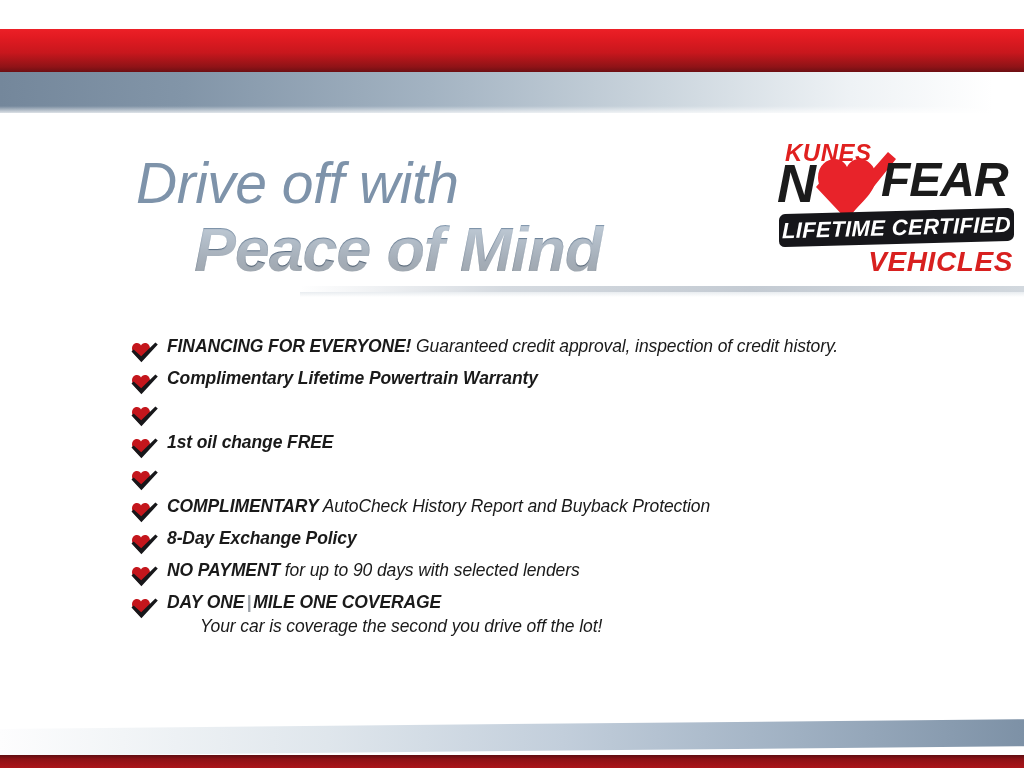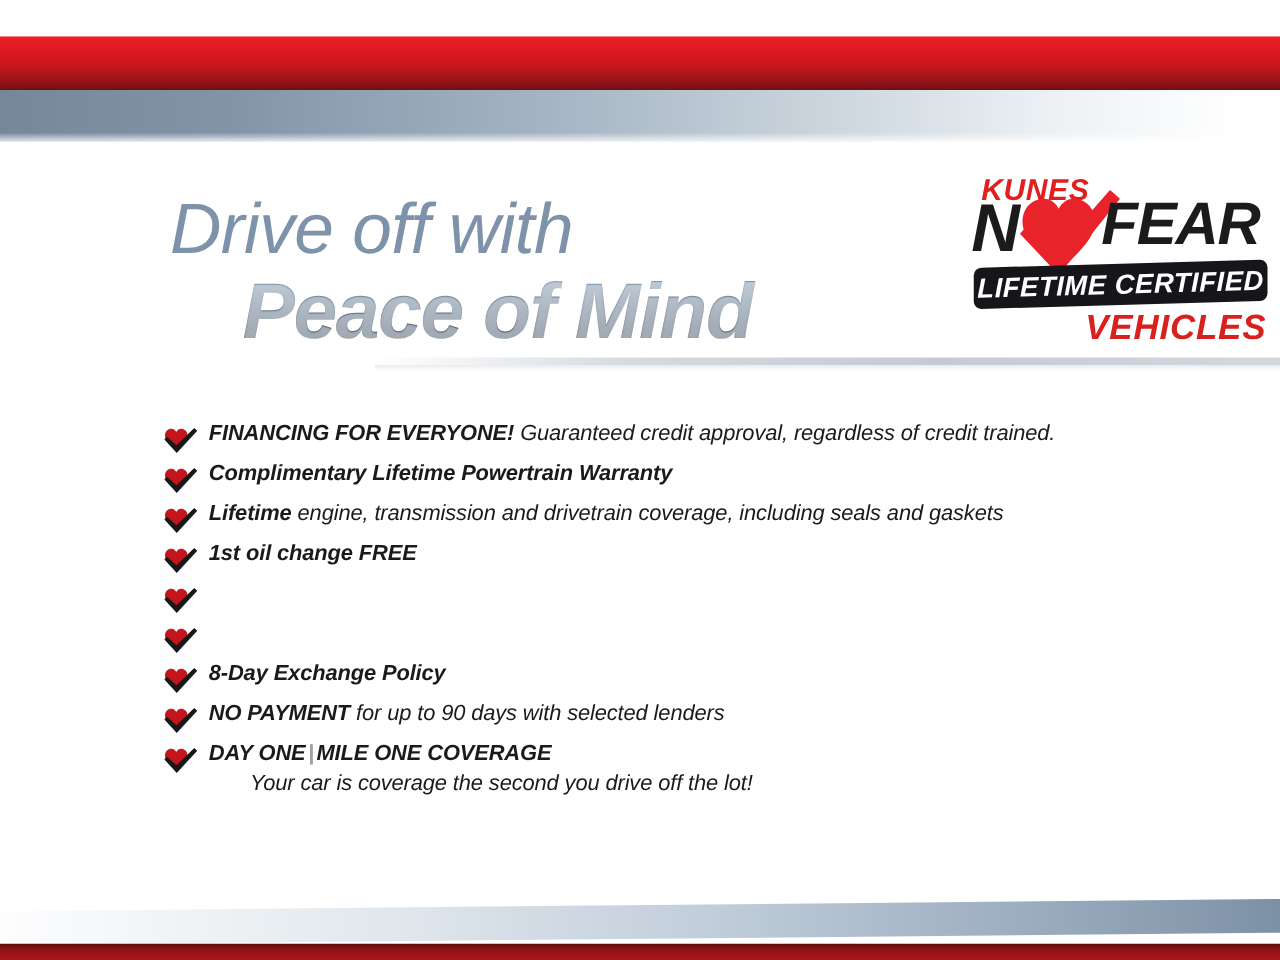--- a/index.html
+++ b/index.html
@@ -258,41 +258,40 @@
 
   <div class="bullets">
 
     <div class="bullet">
       <span class="check-icon">
         <svg viewBox="0 0 27 21" width="27" height="21" xmlns="http://www.w3.org/2000/svg">
           <path d="M1 6.5 C1 2.8, 3.6 1, 6 1 C7.9 1, 9.3 2.2, 10 3.5 C10.7 2.2, 12.1 1, 14 1 C16.4 1, 19 2.8, 19 6.5 C19 11, 13.4 15.3, 10 19 C6.6 15.3, 1 11, 1 6.5 Z" fill="#c4161c"></path>
           <path d="M0.5 9.6 L2.6 7.4 L10.2 14.2 L24.4 0.4 L26.8 2.6 L10.4 20.3 Z" fill="#17171a"></path>
         </svg>
       </span>
-      <div class="bullet-text"><span class="b">FINANCING FOR EVERYONE!</span><span class="n"> Guaranteed credit approval, regardless of credit trained.</span></div>
+      <div class="bullet-text"><span class="b">FINANCING FOR EVERYONE!</span><span class="n"> Guaranteed credit approval, inspection of credit history.</span></div>
     </div>
 
     <div class="bullet">
       <span class="check-icon">
         <svg viewBox="0 0 27 21" width="27" height="21" xmlns="http://www.w3.org/2000/svg">
           <path d="M1 6.5 C1 2.8, 3.6 1, 6 1 C7.9 1, 9.3 2.2, 10 3.5 C10.7 2.2, 12.1 1, 14 1 C16.4 1, 19 2.8, 19 6.5 C19 11, 13.4 15.3, 10 19 C6.6 15.3, 1 11, 1 6.5 Z" fill="#c4161c"></path>
           <path d="M0.5 9.6 L2.6 7.4 L10.2 14.2 L24.4 0.4 L26.8 2.6 L10.4 20.3 Z" fill="#17171a"></path>
         </svg>
       </span>
       <div class="bullet-text"><span class="b">Complimentary Lifetime Powertrain Warranty</span><span class="n"></span></div>
     </div>
 
     <div class="bullet">
       <span class="check-icon">
         <svg viewBox="0 0 27 21" width="27" height="21" xmlns="http://www.w3.org/2000/svg">
           <path d="M1 6.5 C1 2.8, 3.6 1, 6 1 C7.9 1, 9.3 2.2, 10 3.5 C10.7 2.2, 12.1 1, 14 1 C16.4 1, 19 2.8, 19 6.5 C19 11, 13.4 15.3, 10 19 C6.6 15.3, 1 11, 1 6.5 Z" fill="#c4161c"></path>
           <path d="M0.5 9.6 L2.6 7.4 L10.2 14.2 L24.4 0.4 L26.8 2.6 L10.4 20.3 Z" fill="#17171a"></path>
         </svg>
       </span>
-      <div class="bullet-text"><span class="b">Lifetime</span><span class="n"> engine, transmission and drivetrain coverage, including seals and gaskets</span></div>
     </div>
 
     <div class="bullet">
       <span class="check-icon">
         <svg viewBox="0 0 27 21" width="27" height="21" xmlns="http://www.w3.org/2000/svg">
           <path d="M1 6.5 C1 2.8, 3.6 1, 6 1 C7.9 1, 9.3 2.2, 10 3.5 C10.7 2.2, 12.1 1, 14 1 C16.4 1, 19 2.8, 19 6.5 C19 11, 13.4 15.3, 10 19 C6.6 15.3, 1 11, 1 6.5 Z" fill="#c4161c"></path>
           <path d="M0.5 9.6 L2.6 7.4 L10.2 14.2 L24.4 0.4 L26.8 2.6 L10.4 20.3 Z" fill="#17171a"></path>
         </svg>
       </span>
       <div class="bullet-text"><span class="b">1st oil change FREE</span><span class="n"></span></div>
@@ -307,20 +306,21 @@
       </span>
     </div>
 
     <div class="bullet">
       <span class="check-icon">
         <svg viewBox="0 0 27 21" width="27" height="21" xmlns="http://www.w3.org/2000/svg">
           <path d="M1 6.5 C1 2.8, 3.6 1, 6 1 C7.9 1, 9.3 2.2, 10 3.5 C10.7 2.2, 12.1 1, 14 1 C16.4 1, 19 2.8, 19 6.5 C19 11, 13.4 15.3, 10 19 C6.6 15.3, 1 11, 1 6.5 Z" fill="#c4161c"></path>
           <path d="M0.5 9.6 L2.6 7.4 L10.2 14.2 L24.4 0.4 L26.8 2.6 L10.4 20.3 Z" fill="#17171a"></path>
         </svg>
       </span>
+      <div class="bullet-text"><span class="b">COMPLIMENTARY</span><span class="n"> AutoCheck History Report and Buyback Protection</span></div>
     </div>
 
     <div class="bullet">
       <span class="check-icon">
         <svg viewBox="0 0 27 21" width="27" height="21" xmlns="http://www.w3.org/2000/svg">
           <path d="M1 6.5 C1 2.8, 3.6 1, 6 1 C7.9 1, 9.3 2.2, 10 3.5 C10.7 2.2, 12.1 1, 14 1 C16.4 1, 19 2.8, 19 6.5 C19 11, 13.4 15.3, 10 19 C6.6 15.3, 1 11, 1 6.5 Z" fill="#c4161c"></path>
           <path d="M0.5 9.6 L2.6 7.4 L10.2 14.2 L24.4 0.4 L26.8 2.6 L10.4 20.3 Z" fill="#17171a"></path>
         </svg>
       </span>
       <div class="bullet-text"><span class="b">8-Day Exchange Policy</span><span class="n"></span></div>

